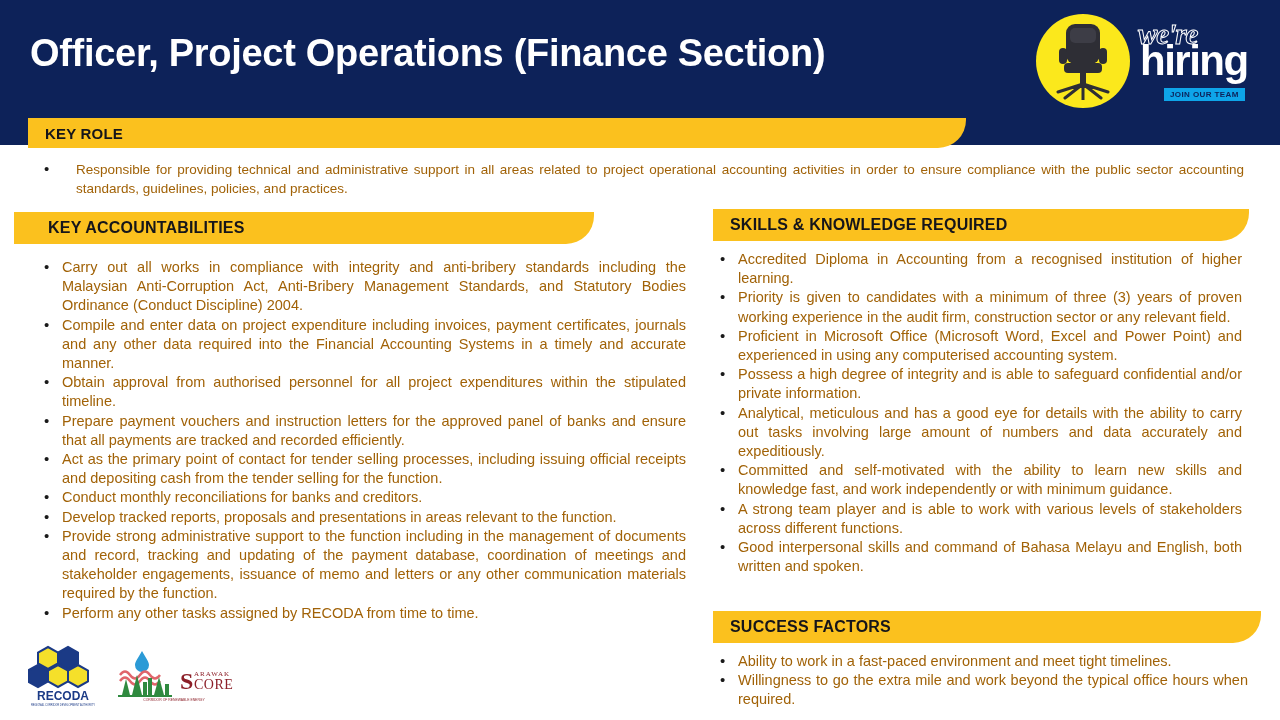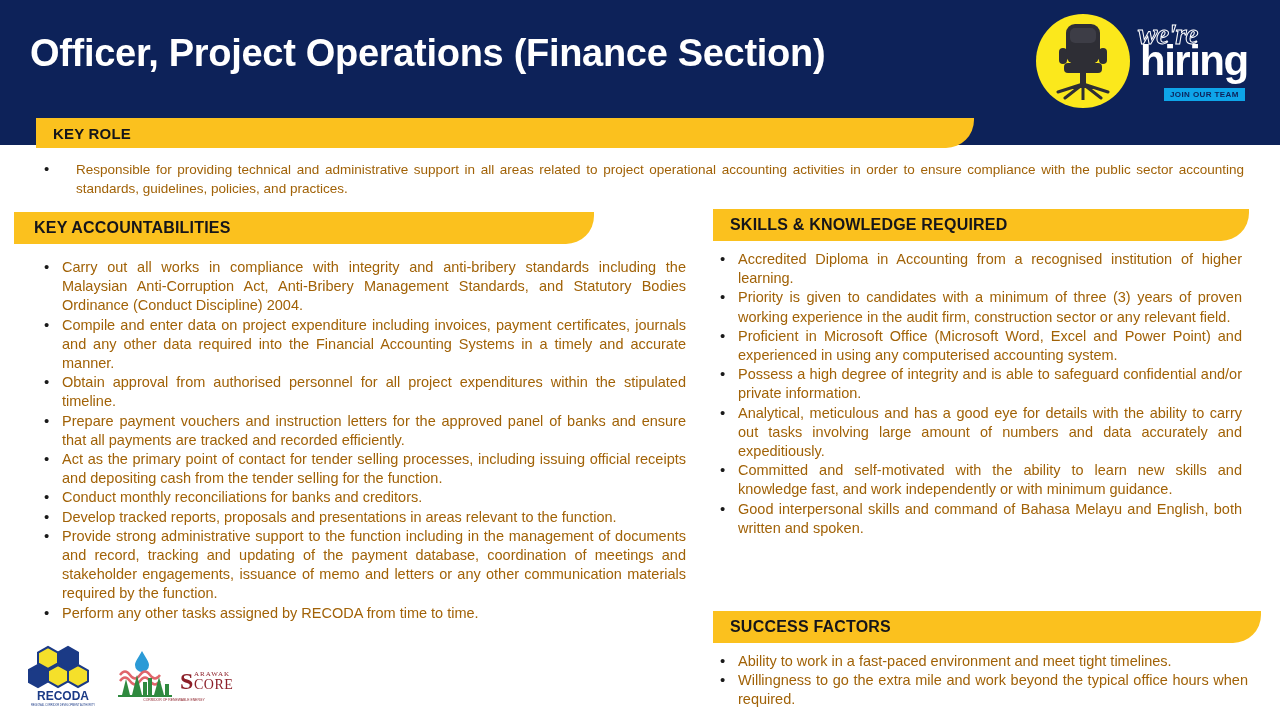--- a/index.html
+++ b/index.html
@@ -107,38 +107,38 @@
     align-items: center;
   }
   .banner-label {
     color: #15151a;
     font-weight: bold;
     letter-spacing: 0.2px;
     white-space: nowrap;
   }
 
   #banner-key-role {
-    left: 36px;
+    left: 28px;
     top: 118px;
     width: 938px;
     height: 30px;
   }
   #banner-key-role .banner-label {
     margin-left: 17px;
     font-size: 15px;
   }
 
   #banner-key-acc {
     left: 14px;
     top: 212px;
     width: 580px;
     height: 32px;
   }
   #banner-key-acc .banner-label {
-    margin-left: 20px;
+    margin-left: 34px;
     font-size: 16px;
   }
 
   #banner-skills {
     left: 713px;
     top: 209px;
     width: 536px;
     height: 32px;
   }
   #banner-skills .banner-label {
@@ -287,20 +287,21 @@
 <div class="banner" id="banner-skills">
   <span class="banner-label">SKILLS &amp; KNOWLEDGE REQUIRED</span>
 </div>
 <ul class="bullet-list" id="skills-list">
   <li>Accredited Diploma in Accounting from a recognised institution of higher learning.</li>
   <li>Priority is given to candidates with a minimum of three (3) years of proven working experience in the audit firm, construction sector or any relevant field.</li>
   <li>Proficient in Microsoft Office (Microsoft Word, Excel and Power Point) and experienced in using any computerised accounting system.</li>
   <li>Possess a high degree of integrity and is able to safeguard confidential and/or private information.</li>
   <li>Analytical, meticulous and has a good eye for details with the ability to carry out tasks involving large amount of numbers and data accurately and expeditiously.</li>
   <li>Committed and self-motivated with the ability to learn new skills and knowledge fast, and work independently or with minimum guidance.</li>
+  <li>A strong team player and is able to work with various levels of stakeholders across different functions.</li>
   <li>Good interpersonal skills and command of Bahasa Melayu and English, both written and spoken.</li>
 </ul>
 
 <div class="banner" id="banner-success">
   <span class="banner-label">SUCCESS FACTORS</span>
 </div>
 <ul class="bullet-list" id="success-list">
   <li>Ability to work in a fast-paced environment and meet tight timelines.</li>
   <li>Willingness to go the extra mile and work beyond the typical office hours when required.</li>
 </ul>

